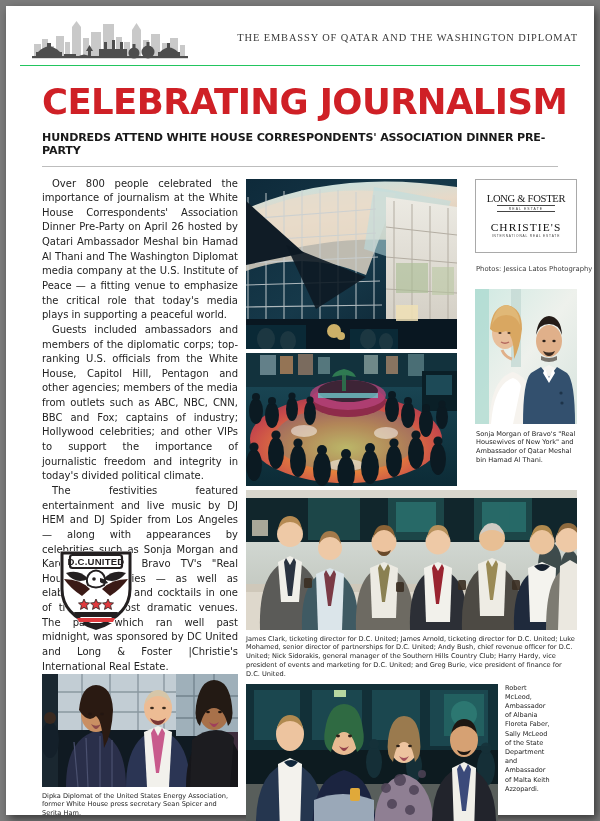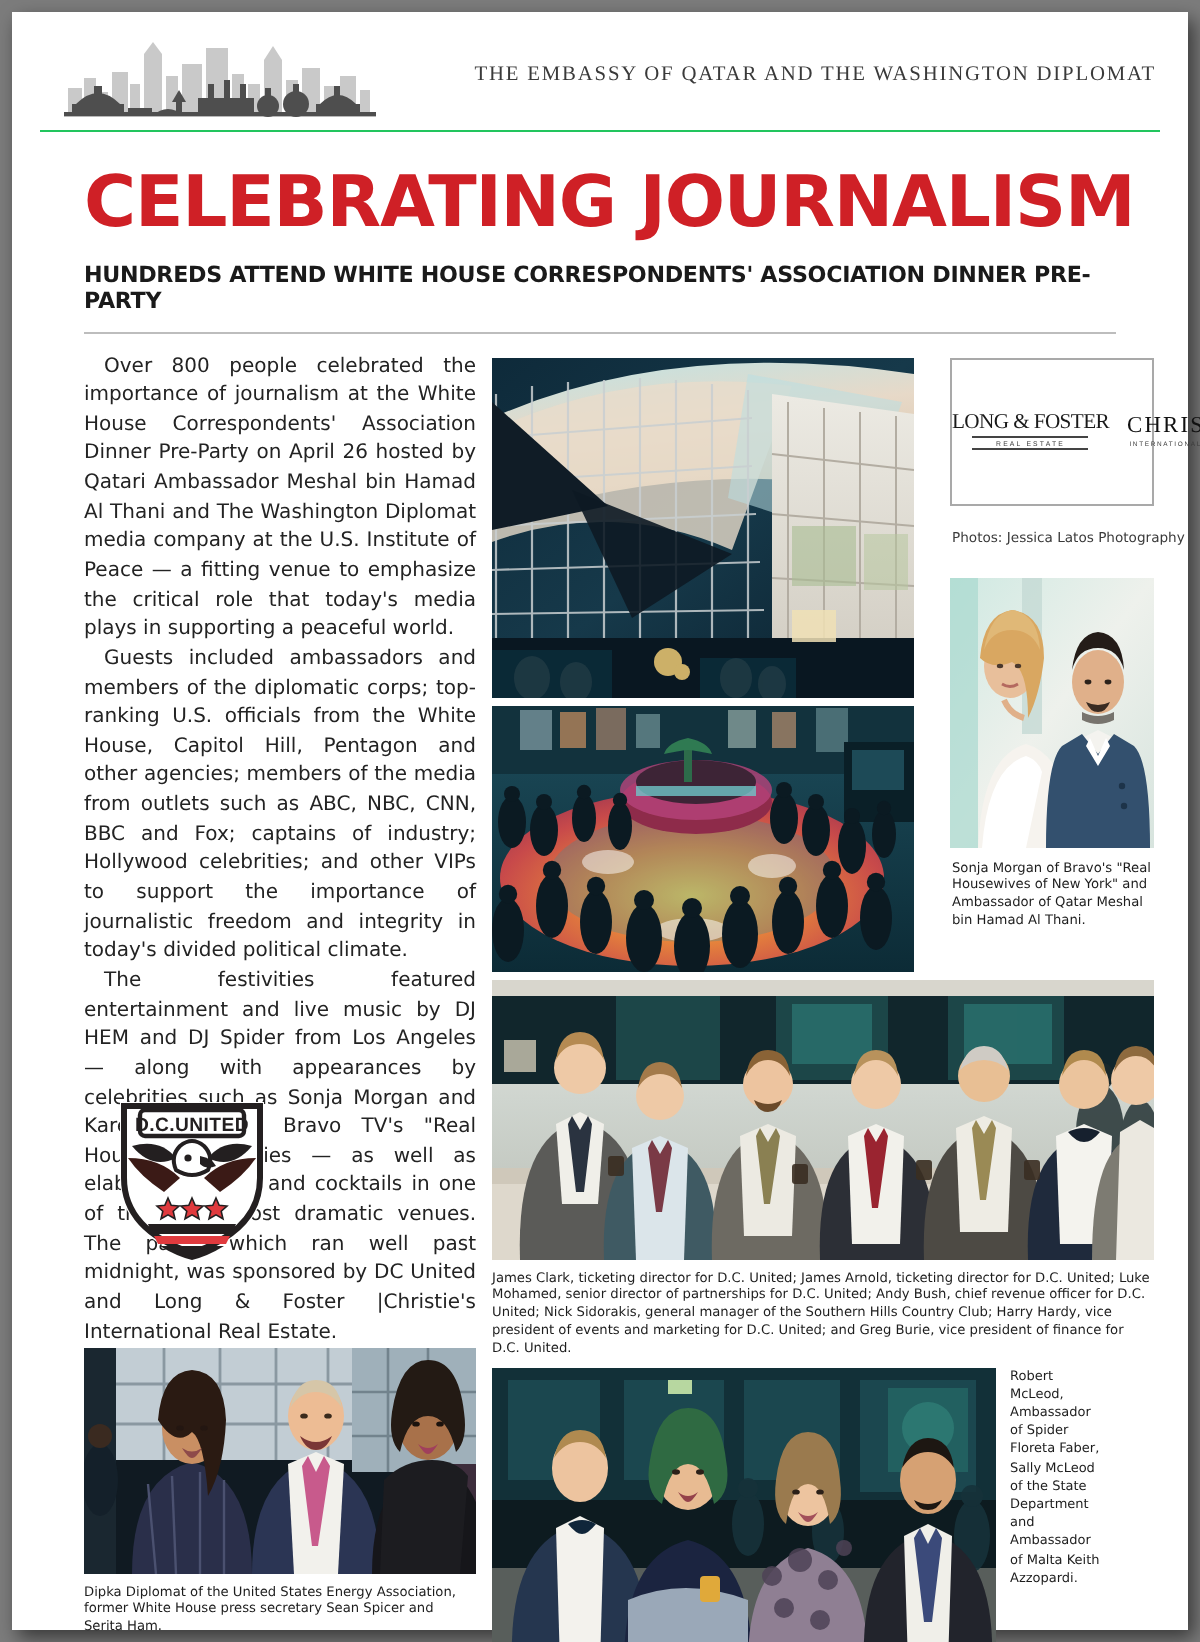--- a/index.html
+++ b/index.html
@@ -125,22 +125,22 @@
   }
   .cap.small { font-size: 6.5px; }
 
   
   .sponsor-box {
     position: absolute;
     left: 455px; top: 2px;
     width: 102px; height: 74px;
     border: 1px solid #a9a9a9;
     background: #fff;
-    display: flex; flex-direction: row;
-    align-items: center; justify-content: flex-start;
+    display: flex; flex-direction: column;
+    align-items: center; justify-content: center;
     gap: 9px;
   }
   .lf-wrap { text-align: center; }
   .lf-name {
     font-family: "Liberation Serif", serif;
     font-size: 10.6px;
     letter-spacing: -0.3px;
     color: #1a1a1a;
     white-space: nowrap;
   }
@@ -686,17 +686,17 @@
         <path d="M153 72 q5 4 10 0 q-3 5 -5 5 q-2 0 -5 -5 Z" fill="#a3505a"></path>
 
         <path d="M186 148 q-2 -58 32 -66 q34 8 32 66 Z" fill="#22242c"></path>
         <path d="M206 84 l12 -6 l12 6 l-2 64 l-20 0 Z" fill="#f0efe9"></path>
         <path d="M214 80 l4 8 l4 -8 l3 5 l-5 42 l-4 0 l-5 -42 Z" fill="#3b4a7a"></path>
         <ellipse cx="218" cy="56" rx="14" ry="17" fill="#d6a173"></ellipse>
         <path d="M205 50 q3 -15 13 -15 q11 0 13 15 q-5 -8 -13 -8 q-8 0 -13 8 Z" fill="#1d1712"></path>
         <path d="M211 66 q7 4 14 0 q-2 5 -7 5 q-5 0 -7 -5 Z" fill="#1d1712"></path>
       </svg>
     </div>
-    <div class="cap small" style="left:485px; top:507px; width:45px; line-height:1.42;">Robert McLeod, Ambassador of Spider Floreta Faber, Sally McLeod of the State Department and Ambassador of Malta Keith Azzopardi.</div>
+    <div class="cap small" style="left:485px; top:507px; width:45px; line-height:1.42;">Robert McLeod, Ambassador of Albania Floreta Faber, Sally McLeod of the State Department and Ambassador of Malta Keith Azzopardi.</div>
 
   </div>
 </div>
 </div>
 
 </body></html>

